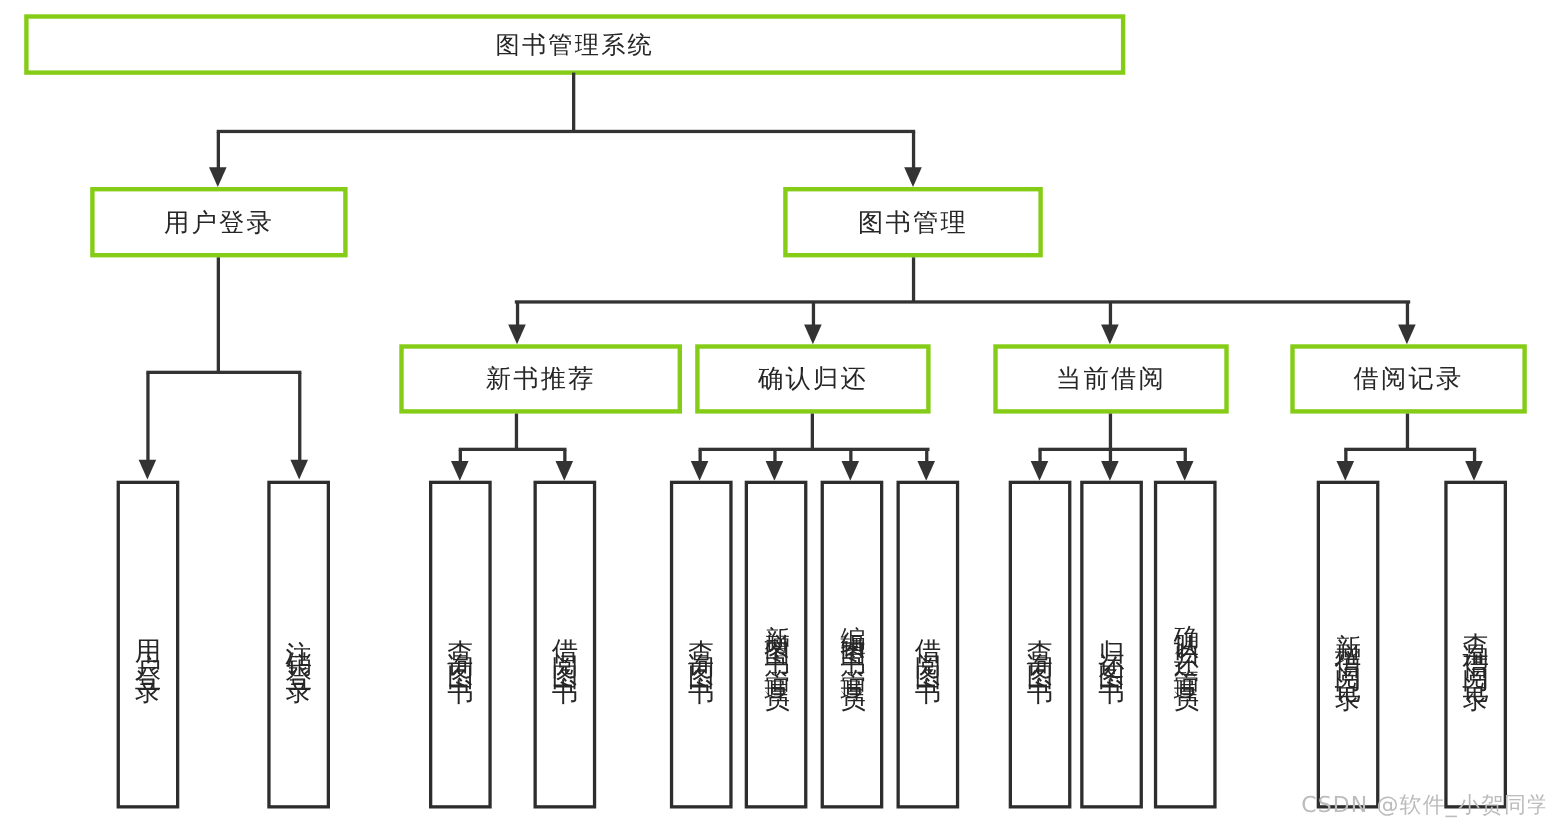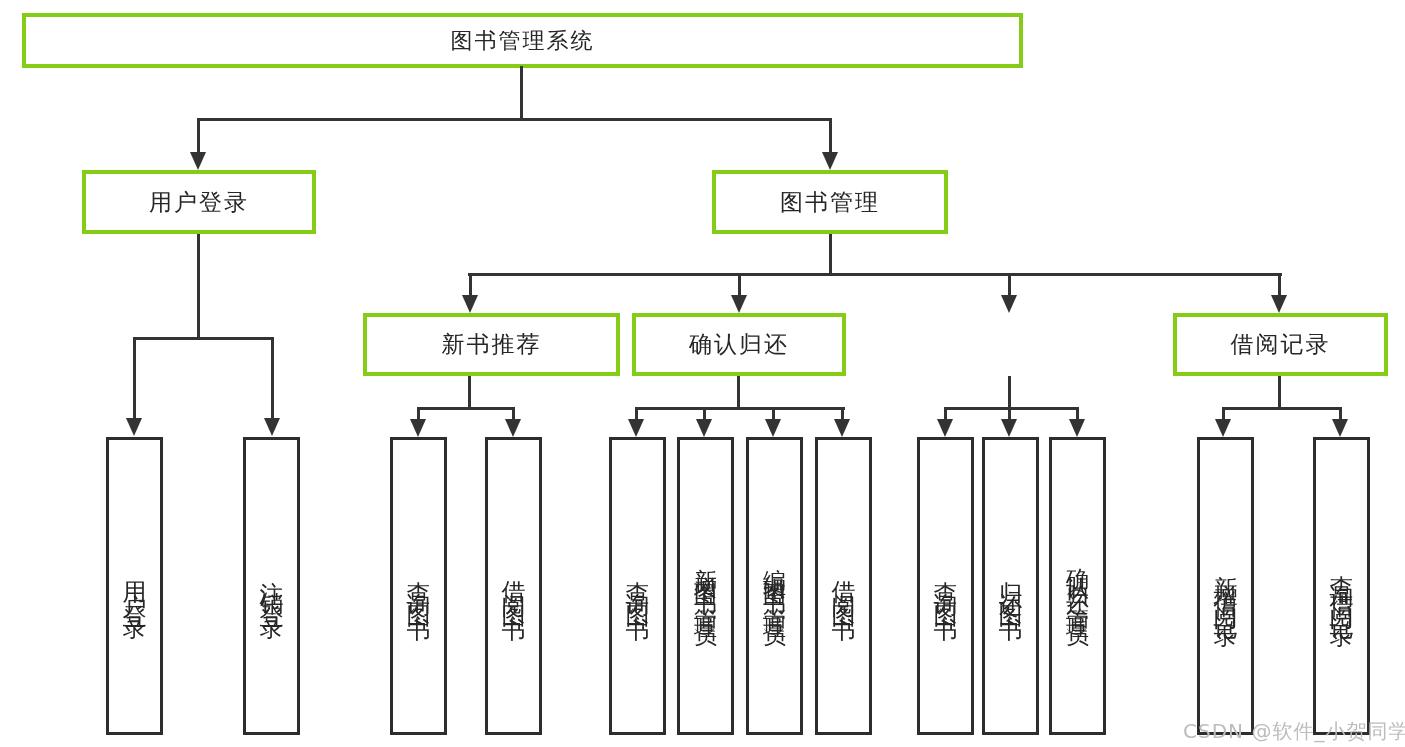--- a/index.html
+++ b/index.html
@@ -74,20 +74,23 @@
   <div class="vline" style="left:1008px;top:275px;height:22px;"></div>
   <div class="arrow" style="left:1001px;top:295px;"></div>
   <div class="vline" style="left:1278px;top:275px;height:22px;"></div>
   <div class="arrow" style="left:1271px;top:295px;"></div>
 
   <div class="hbox" style="left:363px;top:313px;width:257px;height:63px;">
     <span>新书推荐</span>
   </div>
   <div class="hbox" style="left:632px;top:313px;width:214px;height:63px;">
     <span>确认归还</span>
+  </div>
+  <div class="hbox" style="left:903px;top:313px;width:214px;height:63px;">
+    <span>当前借阅</span>
   </div>
   <div class="hbox" style="left:1173px;top:313px;width:215px;height:63px;">
     <span>借阅记录</span>
   </div>
 
   <div class="vline" style="left:468px;top:376px;height:33px;"></div>
   <div class="hline" style="left:417px;top:407px;width:98px;"></div>
   <div class="vline" style="left:417px;top:409px;height:11px;"></div>
   <div class="arrow" style="left:410px;top:419px;"></div>
   <div class="vline" style="left:512px;top:409px;height:11px;"></div>

